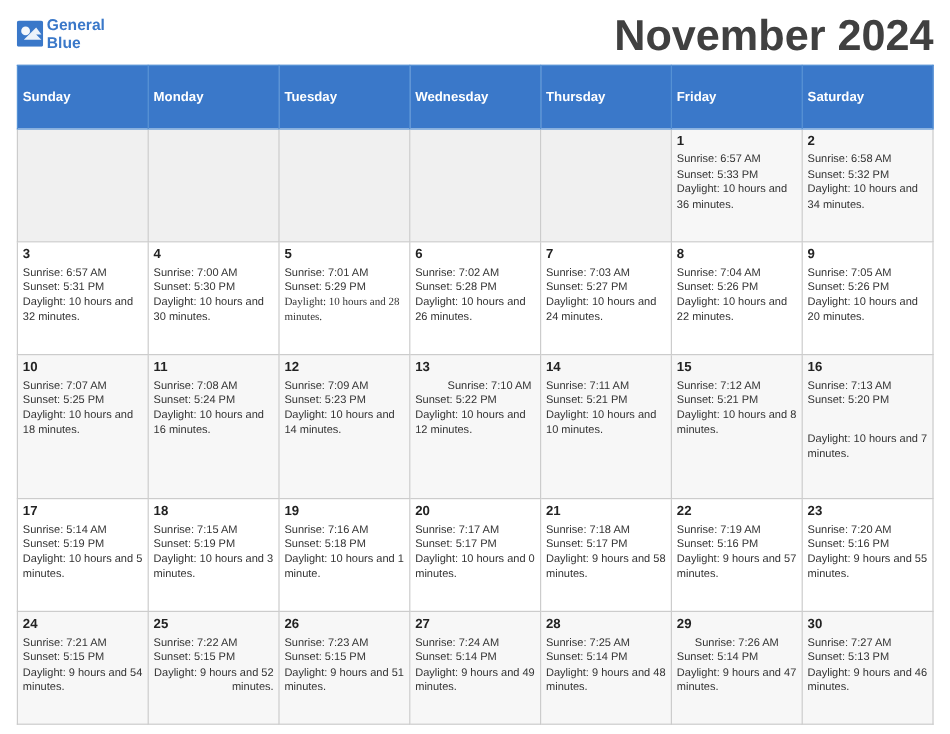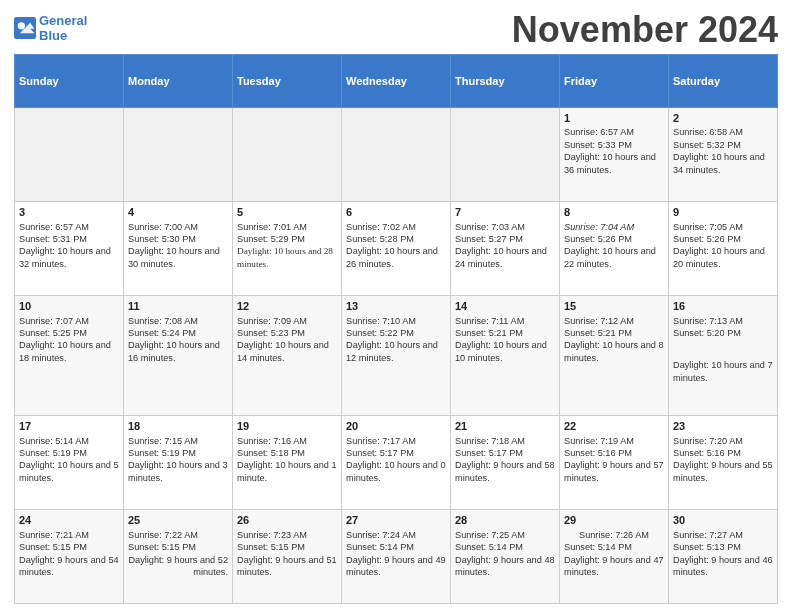--- a/index.html
+++ b/index.html
@@ -175,21 +175,21 @@
             <span style="display: block;">Daylight: 10 hours and 26 minutes.</span>
           </td>
           <td>
             <span class="day-num">7</span>
             <span style="display: block;">Sunrise: 7:03 AM</span>
             <span style="display: block;">Sunset: 5:27 PM</span>
             <span style="display: block;">Daylight: 10 hours and 24 minutes.</span>
           </td>
           <td>
             <span class="day-num">8</span>
-            <span style="display: block; font-style: italic;">Sunrise: 7:04 AM</span>
+            <span style="display: block;">Sunrise: 7:04 AM</span>
             <span style="display: block;">Sunset: 5:26 PM</span>
             <span style="display: block;">Daylight: 10 hours and 22 minutes.</span>
           </td>
           <td>
             <span class="day-num">9</span>
             <span style="display: block;">Sunrise: 7:05 AM</span>
             <span style="display: block;">Sunset: 5:26 PM</span>
             <span style="display: block;">Daylight: 10 hours and 20 minutes.</span>
           </td>
         </tr>
@@ -207,21 +207,21 @@
             <span style="display: block;">Daylight: 10 hours and 16 minutes.</span>
           </td>
           <td>
             <span class="day-num">12</span>
             <span style="display: block;">Sunrise: 7:09 AM</span>
             <span style="display: block;">Sunset: 5:23 PM</span>
             <span style="display: block;">Daylight: 10 hours and 14 minutes.</span>
           </td>
           <td>
             <span class="day-num">13</span>
-            <span style="display: block;">Sunrise: 7:10 AM</span>
+            <span style="display: block; margin-left: 27px;">Sunrise: 7:10 AM</span>
             <span style="display: block;">Sunset: 5:22 PM</span>
             <span style="display: block;">Daylight: 10 hours and 12 minutes.</span>
           </td>
           <td>
             <span class="day-num">14</span>
             <span style="display: block;">Sunrise: 7:11 AM</span>
             <span style="display: block;">Sunset: 5:21 PM</span>
             <span style="display: block;">Daylight: 10 hours and 10 minutes.</span>
           </td>
           <td>

